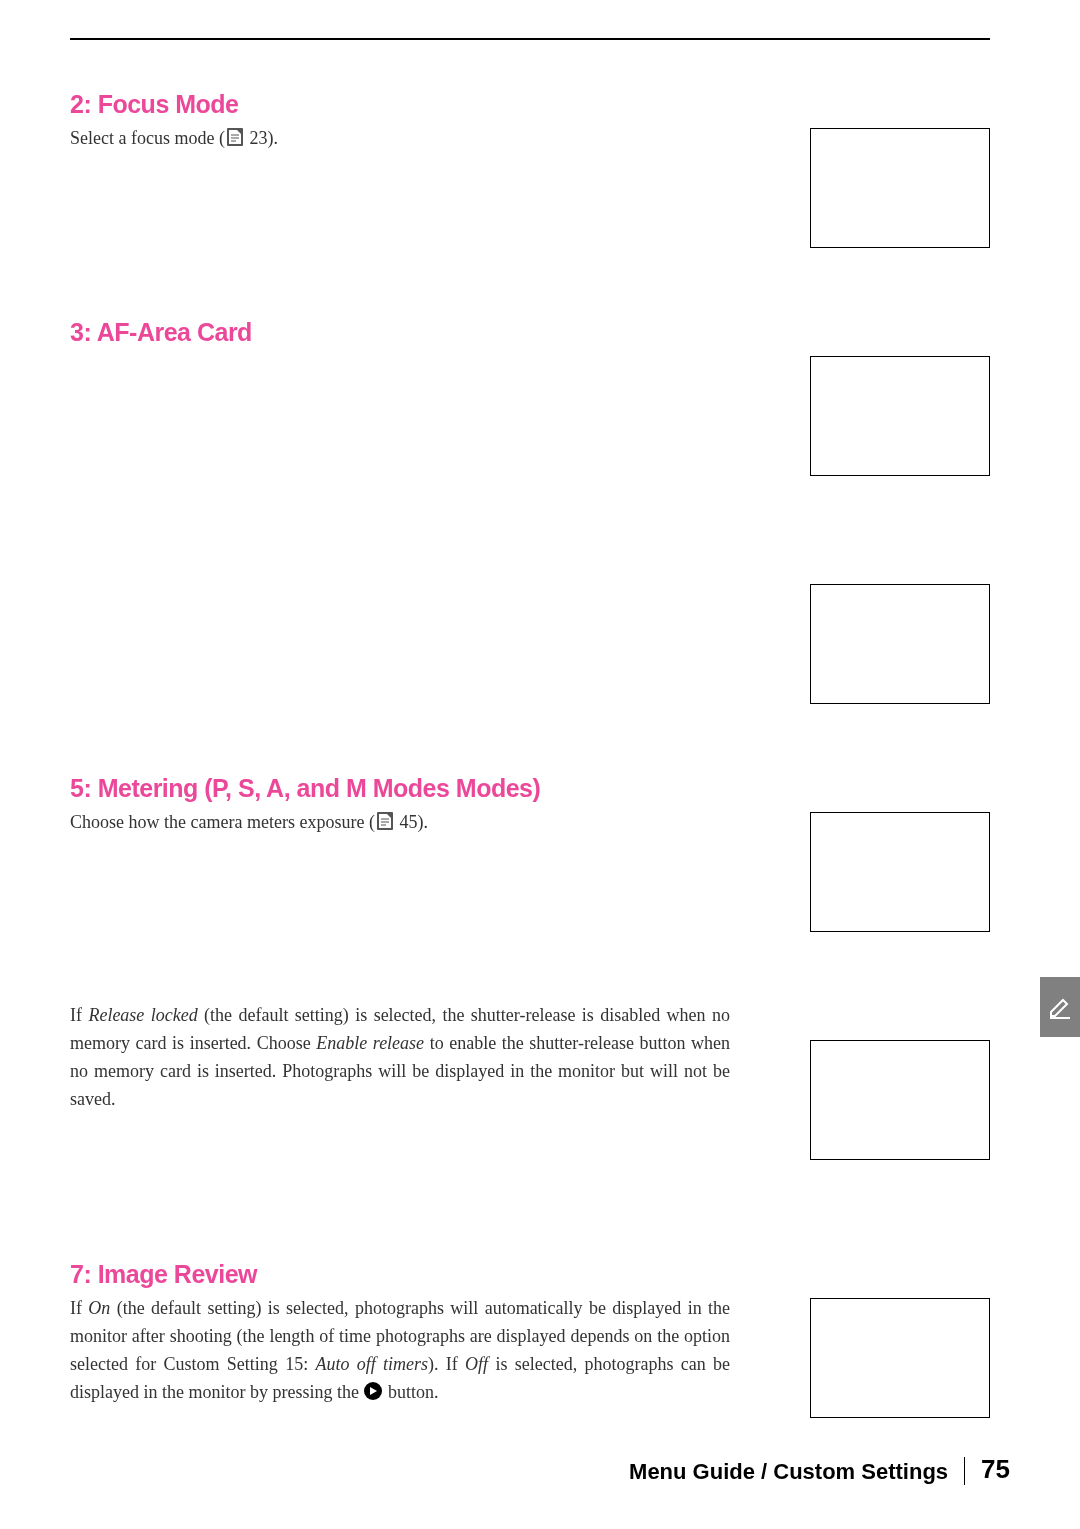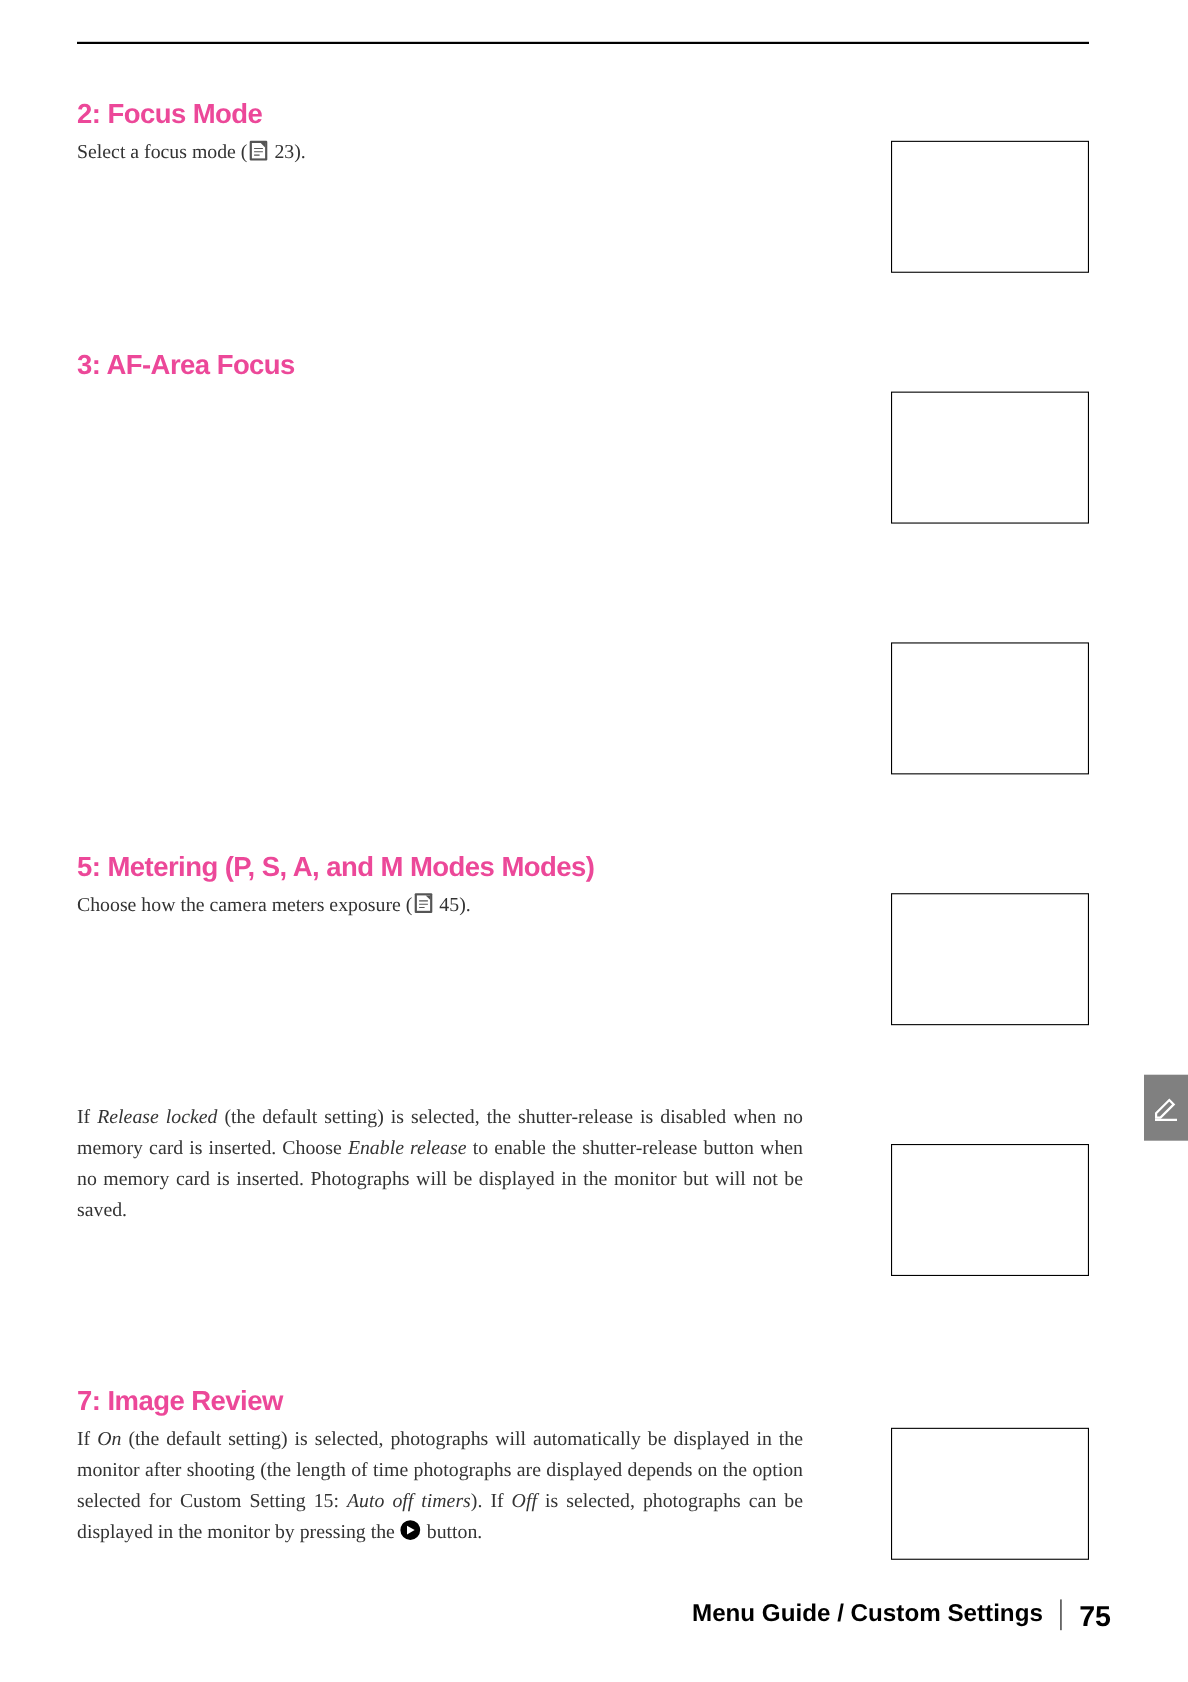--- a/index.html
+++ b/index.html
@@ -82,21 +82,21 @@
     }
     .side-tab svg { display: block; }
     .footer {
       position: absolute;
       bottom: 44px;
       right: 70px;
       font-family: Arial, Helvetica, sans-serif;
       font-size: 22px;
       font-weight: 700;
       display: flex;
-      align-items: flex-start;
+      align-items: flex-end;
       gap: 16px;
     }
     .footer-sep {
       width: 1px;
       height: 28px;
       background: #000;
     }
     .footer-page {
       font-size: 26px;
       font-weight: 900;
@@ -121,21 +121,21 @@
               <line x1="5" y1="11" x2="13" y2="11" stroke="#555" stroke-width="1"></line>
               <line x1="5" y1="14" x2="10" y2="14" stroke="#555" stroke-width="1"></line>
             </svg></span><span> 23).</span>
       </div>
     </div>
     <div class="screenshot-box"></div>
   </div>
 
   <div class="section">
     <div class="section-text">
-      <div class="section-title">3: AF-Area Focus</div>
+      <div class="section-title">3: AF-Area Card</div>
     </div>
     <div class="screenshot-box"></div>
   </div>
 
   <div class="section">
     <div class="section-text">
     </div>
     <div class="screenshot-box"></div>
   </div>
 

